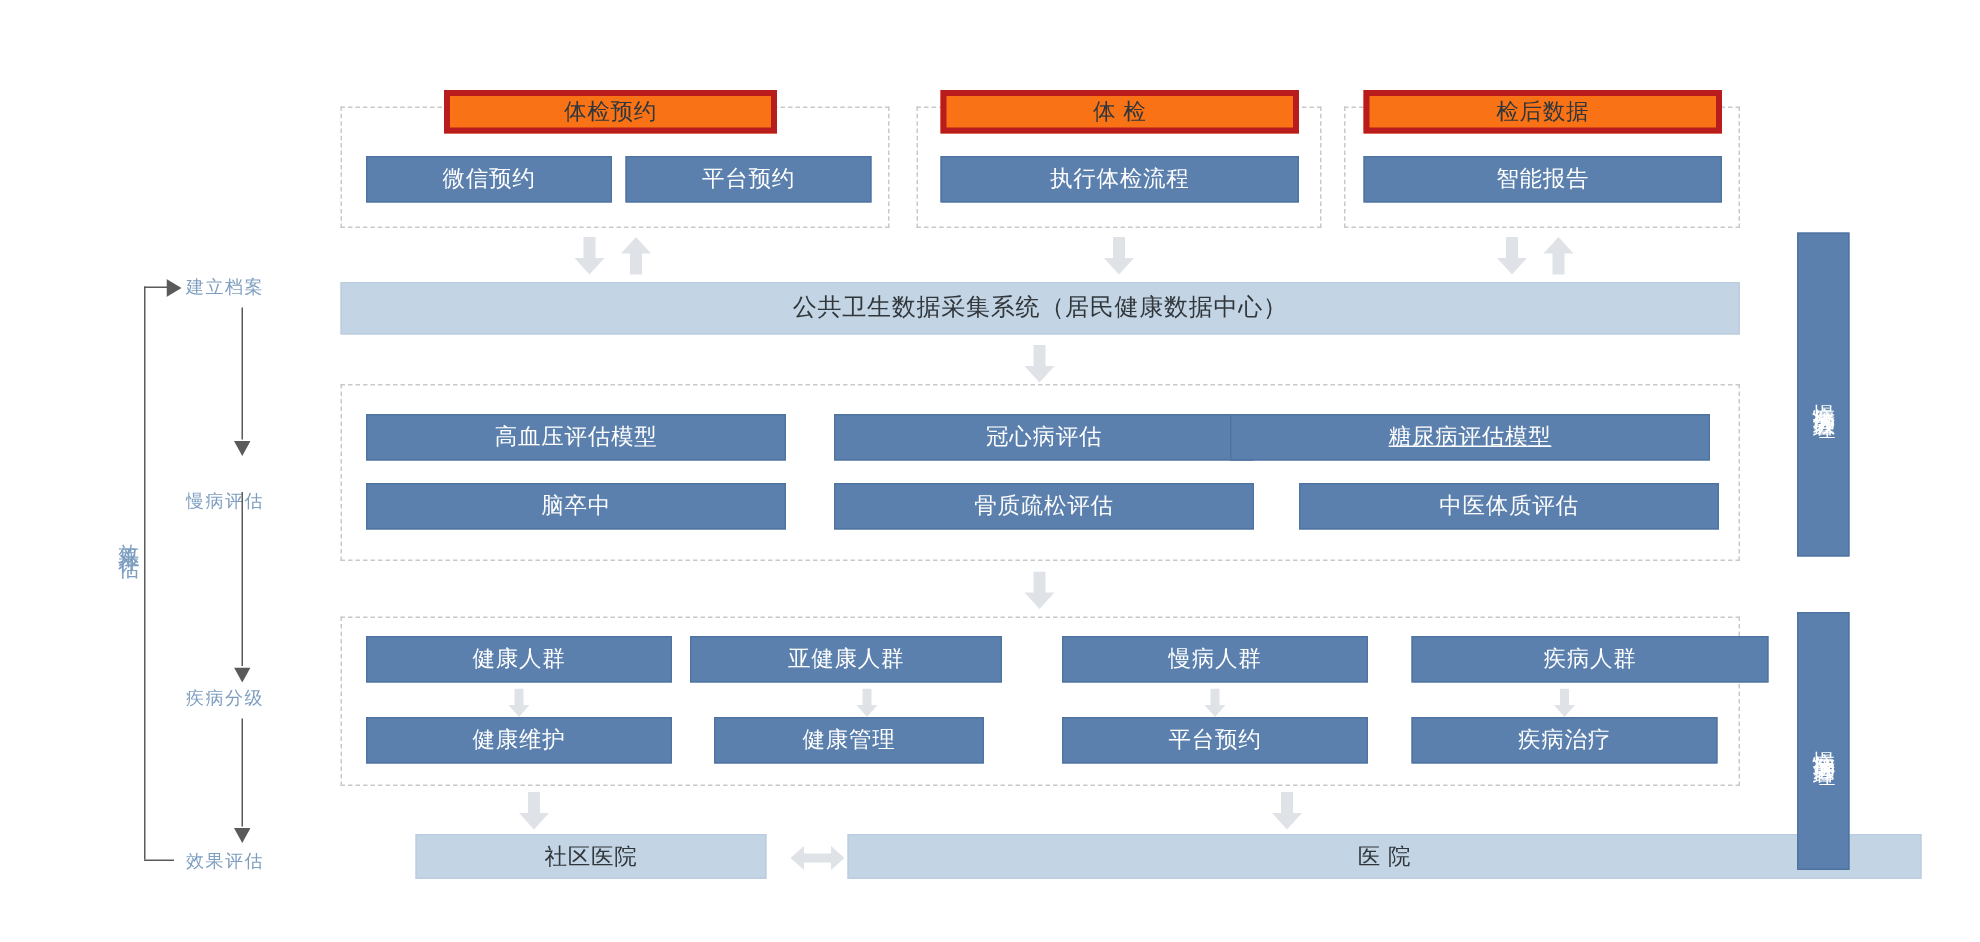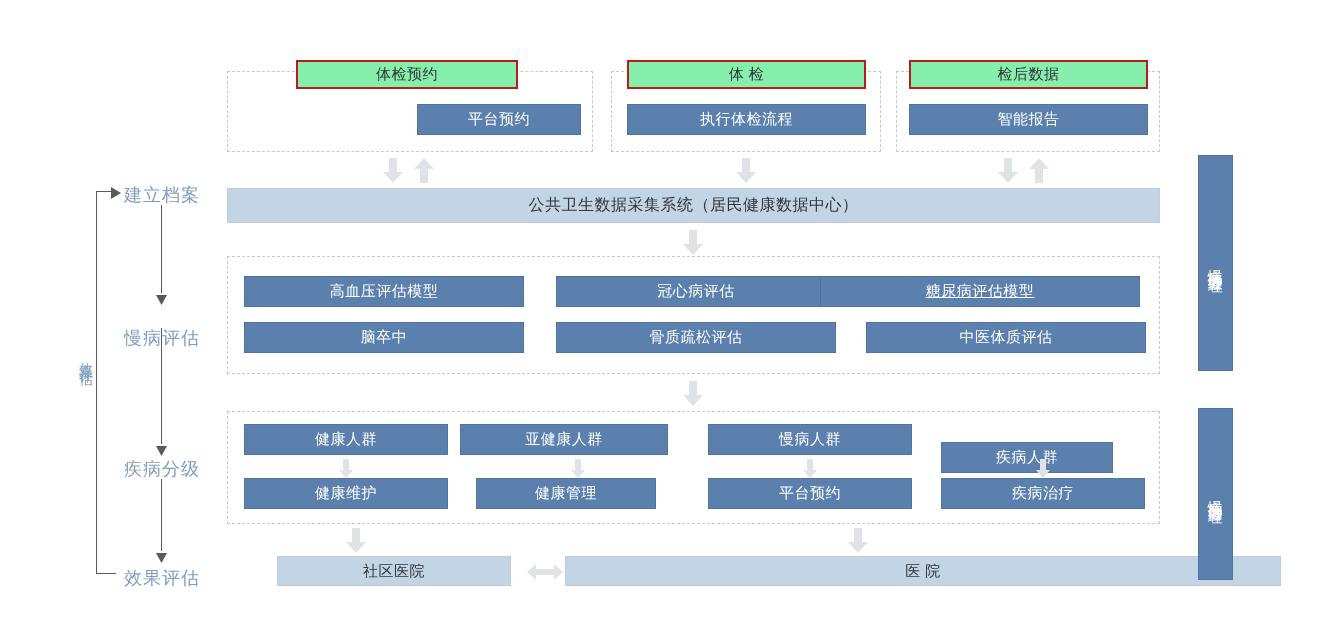--- a/index.html
+++ b/index.html
@@ -26,23 +26,23 @@
     font-size:15px;
     letter-spacing:.5px;
     white-space:nowrap;
   }
   .bar-dark{
     background:#5b80ad;
     color:#ffffff;
     border:1px solid #4f74a1;
   }
   .bar-light{
-    background:#86efac;
+    background:#f97316;
     color:#31363b;
-    border:2px solid #b91c1c;
+    border:4px solid #b91c1c;
   }
   .bar-wide-light{
     background:#c3d4e4;
     color:#31363b;
     border:1px solid #bccde0;
   }
 
   
   .vbanner{
     background:#5b80ad;
@@ -61,21 +61,21 @@
   
   .arrow-down, .arrow-up{
     width:22px;height:26px;position:absolute;
   }
   .arrow-down svg, .arrow-up svg, .arrow-lr svg{display:block;}
   .arrow-small{width:16px;height:20px;position:absolute;}
 
   
   .leftlabel{
     color:#7e9ec0;
-    font-size:18px;
+    font-size:12px;
     white-space:nowrap;
     letter-spacing:1px;
   }
   .leftlabel-vert{
     color:#7e9ec0;
     font-size:14px;
     writing-mode:vertical-rl;
     text-orientation:upright;
     letter-spacing:3px;
     line-height:1.1;
@@ -86,20 +86,21 @@
 </head>
 <body>
 
 <div class="canvas">
 
   <div class="abs dashgroup" style="left:227px;top:71px;width:366px;height:81px;"></div>
   <div class="abs dashgroup" style="left:611px;top:71px;width:270px;height:81px;"></div>
   <div class="abs dashgroup" style="left:896px;top:71px;width:264px;height:81px;"></div>
 
   <div class="abs bar bar-light" style="left:296px;top:60px;width:222px;height:29px;">体检预约</div>
+  <div class="abs bar bar-dark" style="left:244px;top:104px;width:164px;height:31px;">微信预约</div>
   <div class="abs bar bar-dark" style="left:417px;top:104px;width:164px;height:31px;">平台预约</div>
 
   <div class="abs bar bar-light" style="left:627px;top:60px;width:239px;height:29px;">体  检</div>
   <div class="abs bar bar-dark" style="left:627px;top:104px;width:239px;height:31px;">执行体检流程</div>
 
   <div class="abs bar bar-light" style="left:909px;top:60px;width:239px;height:29px;">检后数据</div>
   <div class="abs bar bar-dark" style="left:909px;top:104px;width:239px;height:31px;">智能报告</div>
 
   <div class="arrow-down" style="left:382px;top:158px;">
     <svg width="22" height="26" viewBox="0 0 22 26">
@@ -151,21 +152,21 @@
     <svg width="22" height="26" viewBox="0 0 22 26">
         <polygon points="7,0 15,0 15,14 21,14 11,25 1,14 7,14" fill="#dfe2e6"></polygon>
       </svg>
   </div>
 
   <div class="abs dashgroup" style="left:227px;top:411px;width:933px;height:113px;"></div>
 
   <div class="abs bar bar-dark" style="left:244px;top:424px;width:204px;height:31px;">健康人群</div>
   <div class="abs bar bar-dark" style="left:460px;top:424px;width:208px;height:31px;">亚健康人群</div>
   <div class="abs bar bar-dark" style="left:708px;top:424px;width:204px;height:31px;">慢病人群</div>
-  <div class="abs bar bar-dark" style="left:941px;top:424px;width:172px;height:31px;margin-top:18px;">疾病人群</div>
+  <div class="abs bar bar-dark" style="left:941px;top:424px;width:238px;height:31px;">疾病人群</div>
 
   <div class="arrow-small" style="left:338px;top:459px;">
     <svg width="16" height="20" viewBox="0 0 16 20">
         <polygon points="5,0 11,0 11,11 15,11 8,19 1,11 5,11" fill="#dfe2e6"></polygon>
       </svg>
   </div>
   <div class="arrow-small" style="left:570px;top:459px;">
     <svg width="16" height="20" viewBox="0 0 16 20">
         <polygon points="5,0 11,0 11,11 15,11 8,19 1,11 5,11" fill="#dfe2e6"></polygon>
       </svg>

